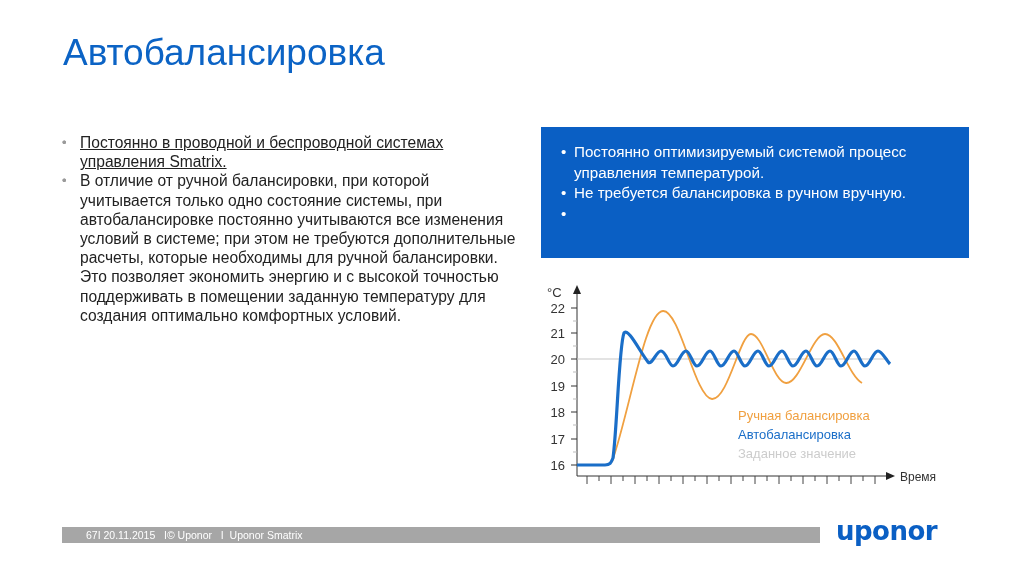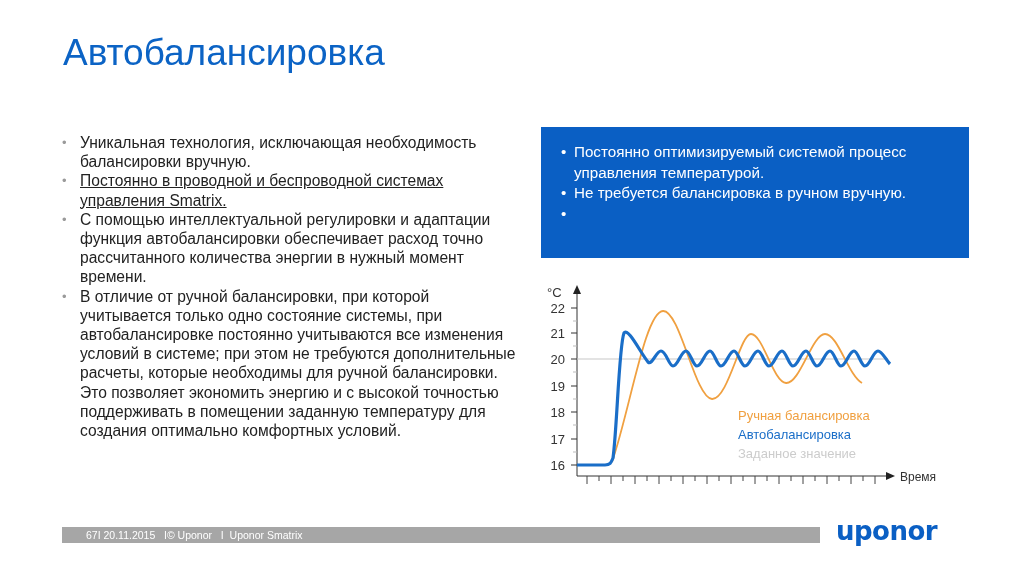--- a/index.html
+++ b/index.html
@@ -17,23 +17,23 @@
   .footer-bar { position:absolute; left:62px; top:527px; width:758px; height:16px; background:#a6a6a6; }
   .footer-text { position:absolute; left:86px; top:527px; font-size:10.5px; line-height:16px; color:#ffffff; white-space:pre; }
   .logo { position:absolute; left:836px; top:516px; font-size:26px; font-weight:bold; color:#0a5fc4; letter-spacing:-0.5px; font-family:"DejaVu Sans", sans-serif; }
 </style>
 </head>
 <body>
 
 <div class="title">Автобалансировка</div>
 
 <ul class="left-list">
-  <li><span class="bullet">•</span><span>Уникальная технология, исключающая необходимость балансировки вручную.</span></li>
+  <li><span class="bullet">•</span></li>
   <li><span class="bullet">•</span><span class="underline">Постоянно в проводной и беспроводной системах управления Smatrix.</span></li>
-  <li><span class="bullet">•</span><span>С помощью интеллектуальной регулировки и адаптации функция автобалансировки обеспечивает расход точно рассчитанного количества энергии в нужный момент времени.</span></li>
+  <li><span class="bullet">•</span></li>
   <li><span class="bullet">•</span><span>В отличие от ручной балансировки, при которой учитывается только одно состояние системы, при автобалансировке постоянно учитываются все изменения условий в системе; при этом не требуются дополнительные расчеты, которые необходимы для ручной балансировки. Это позволяет экономить энергию и с высокой точностью поддерживать в помещении заданную температуру для создания оптимально комфортных условий.</span></li>
 </ul>
 
 <div class="blue-box">
   <ul>
     <li><span class="bullet">•</span><span>Постоянно оптимизируемый системой процесс управления температурой.</span></li>
     <li><span class="bullet">•</span><span>Не требуется балансировка в ручном вручную.</span></li>
     <li><span class="bullet">•</span></li>
   </ul>
 </div>

